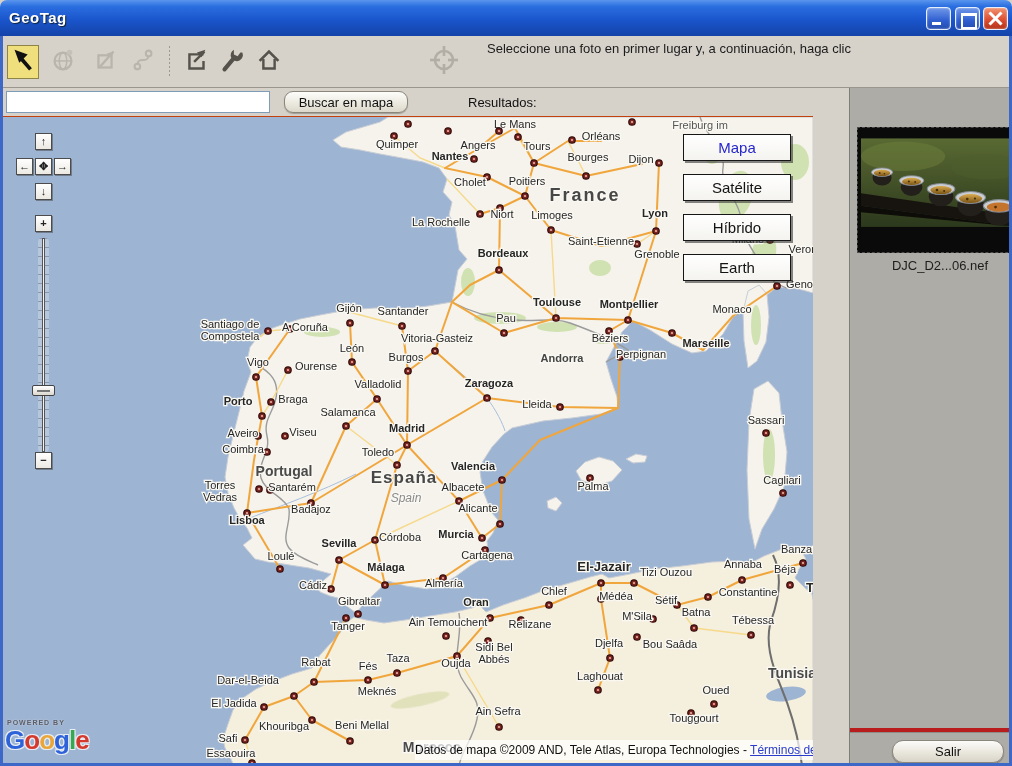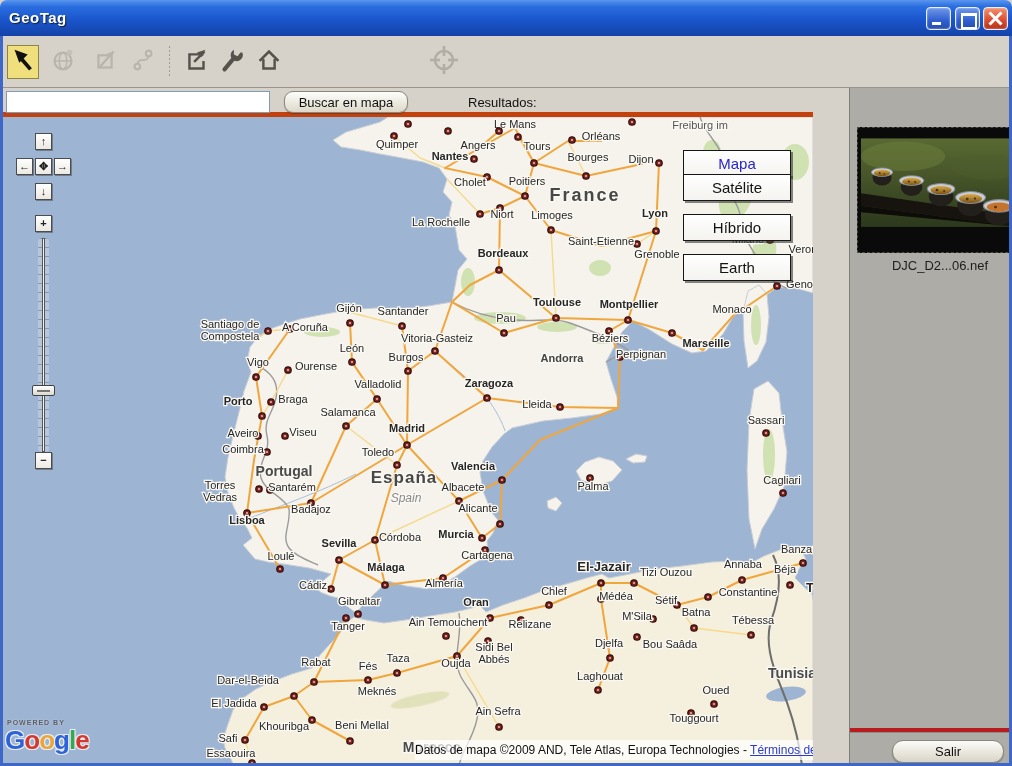--- a/index.html
+++ b/index.html
@@ -26,21 +26,21 @@
   
   #toolbar { position:absolute; left:0; top:36px; width:1012px; height:52px;
     background:#d6d2ca; border-bottom:1px solid #9a968e; }
   .tool { position:absolute; top:9px; width:32px; height:34px; display:flex; align-items:center; justify-content:center; }
   .tool.selected { background:#efdf7d; border:1px solid #8d8446; }
   #tb-sep { position:absolute; left:169px; top:10px; width:1px; height:32px;
     background:repeating-linear-gradient(180deg,#999 0 2px,transparent 2px 4px); }
   #instruction { position:absolute; left:487px; top:5px; width:420px; font-size:13px; color:#1b1b1b; line-height:16px; }
 
   
-  #searchrow { position:absolute; left:0; top:88px; width:813px; height:29px; background:#d6d2ca; border-bottom:5px solid #c2410c; }
+  #searchrow { position:absolute; left:0; top:88px; width:813px; height:29px; background:#d6d2ca; border-bottom:1px solid #c2410c; }
   #search-input { position:absolute; left:6px; top:3px; width:264px; height:22px;
     border:1px solid #7f9db9; background:#fff; font-size:13px; padding:0 4px; }
   #search-btn { position:absolute; left:284px; top:3px; width:124px; height:22px;
     border:1px solid #8a867c; border-radius:9px;
     background:linear-gradient(180deg,#fdfdfb,#eceadf 55%,#dcd8cb); font-size:13px; color:#111;
     box-shadow:0 1px 1px rgba(0,0,0,.25); }
   #results-label { position:absolute; left:468px; top:7px; font-size:13px; color:#111; }
 
   
   #map-area { position:absolute; left:0; top:117px; width:813px; height:649px; overflow:hidden; background:#9db4d2; }
@@ -171,20 +171,21 @@
         <svg width="34" height="34" viewBox="0 0 34 34">
             <circle cx="17" cy="17" r="9" fill="none" stroke="#b2aea6" stroke-width="2.6"></circle>
             <line x1="17" y1="3" x2="17" y2="13" stroke="#b2aea6" stroke-width="2.6"></line>
             <line x1="17" y1="21" x2="17" y2="31" stroke="#b2aea6" stroke-width="2.6"></line>
             <line x1="3" y1="17" x2="13" y2="17" stroke="#b2aea6" stroke-width="2.6"></line>
             <line x1="21" y1="17" x2="31" y2="17" stroke="#b2aea6" stroke-width="2.6"></line>
           </svg>
       </span>
     </div>
     <div id="instruction">
+      <div>Seleccione una foto en primer lugar y, a continuación, haga clic</div>
     </div>
   </div>
 
   <div id="searchrow">
     <input id="search-input" type="text" value="" style="">
     <button id="search-btn">Buscar en mapa</button>
     <span id="results-label">Resultados:</span>
   </div>
 
   <div id="map-area">
@@ -563,21 +564,21 @@
     <div class="mapbtn" style="left:35px;top:41px">✥</div>
     <div class="mapbtn" style="left:54px;top:41px">→</div>
     <div class="mapbtn" style="left:35px;top:66px">↓</div>
     <div class="mapbtn" style="left:35px;top:98px">+</div>
     <div id="zoom-track"></div>
     <div id="zoom-rail"></div>
     <div id="zoom-handle"></div>
     <div class="mapbtn" style="left:35px;top:335px">−</div>
 
     <div id="maptype-container">
-        <div class="maptype-btn active" style="top: 33px;">Mapa</div>
+        <div class="maptype-btn active" style="top: 17px;">Mapa</div>
         <div class="maptype-btn" style="top: 57px;">Satélite</div>
         <div class="maptype-btn" style="top: 97px;">Híbrido</div>
         <div class="maptype-btn" style="top: 137px;">Earth</div>
       </div>
 
     <div id="powered-by">POWERED BY</div>
     <div id="google-logo"><span style="color: rgb(46, 98, 217);">G</span><span style="color: rgb(213, 57, 45);">o</span><span style="color: rgb(233, 166, 58);">o</span><span style="color: rgb(46, 98, 217);">g</span><span style="color: rgb(54, 168, 82);">l</span><span style="color: rgb(213, 57, 45);">e</span></div>
 
     <div id="copyright-strip">
       <span>Datos de mapa ©2009 AND, Tele Atlas, Europa Technologies - </span><a href="#">Términos de uso</a>

